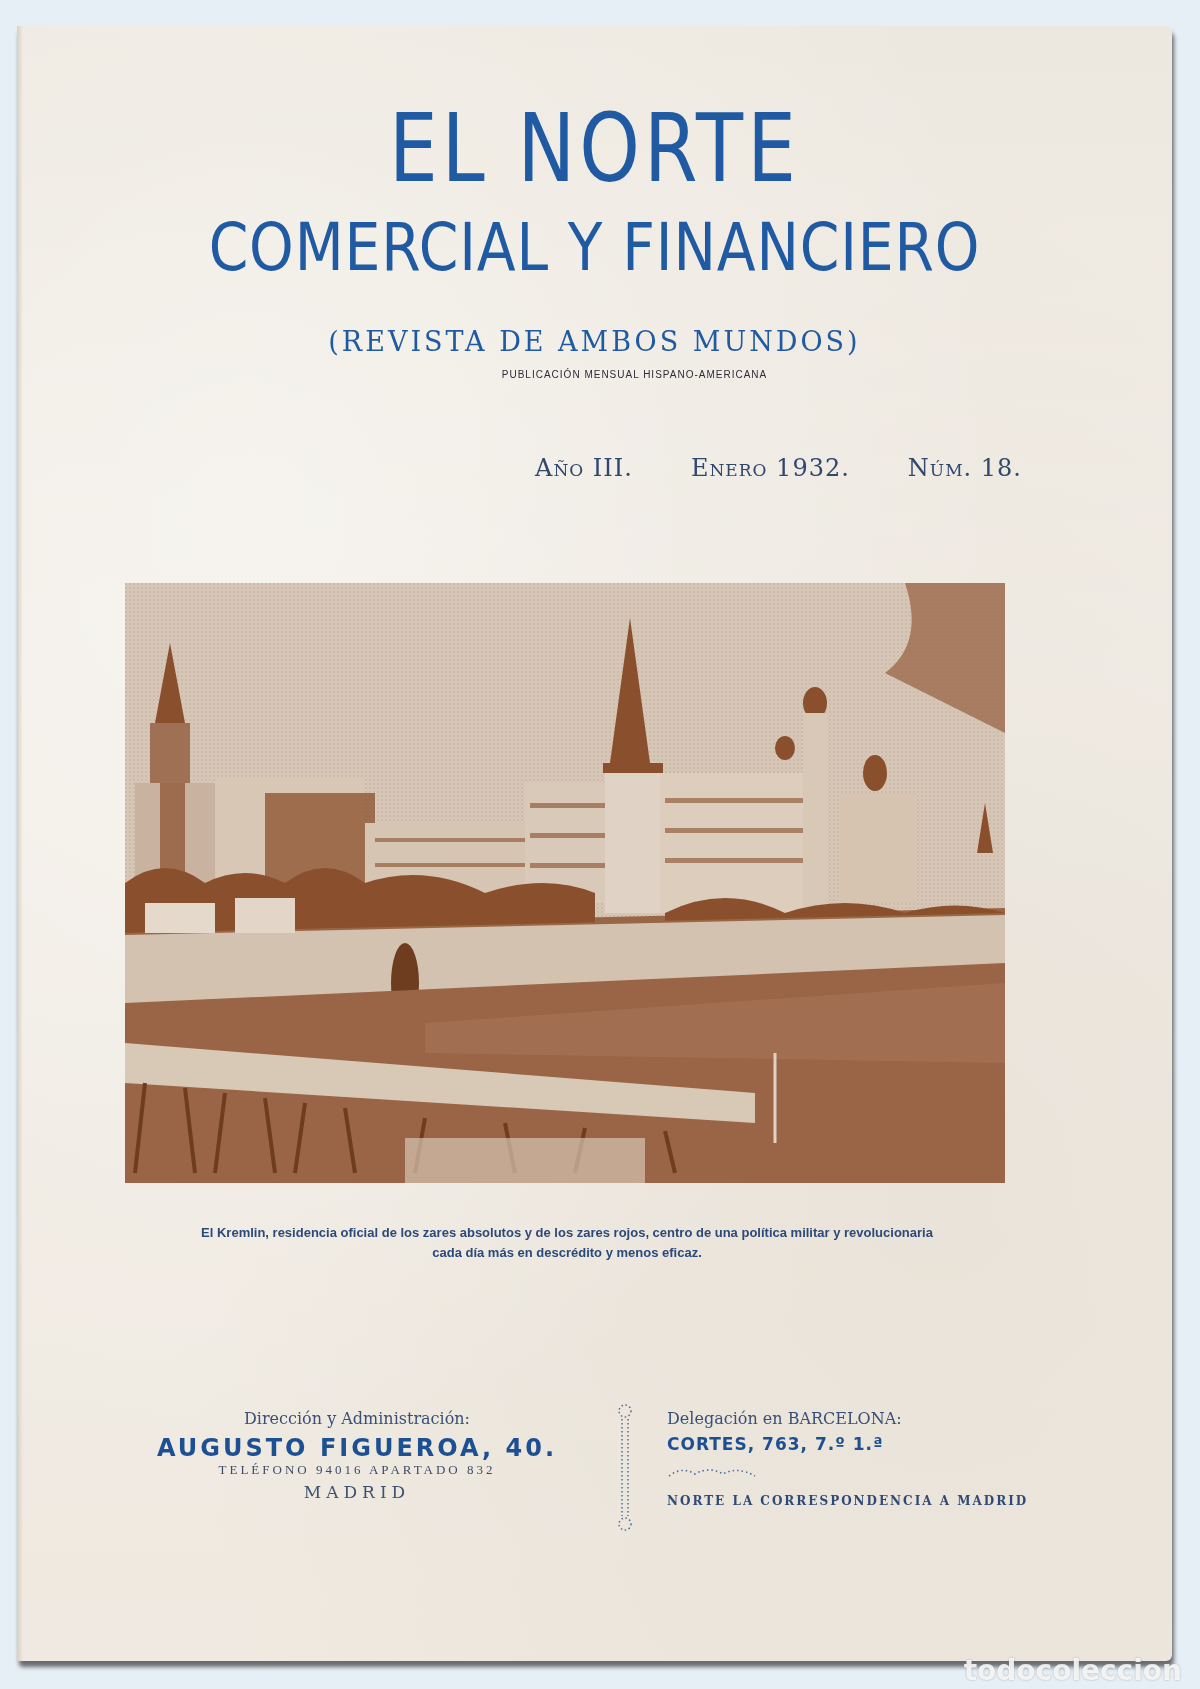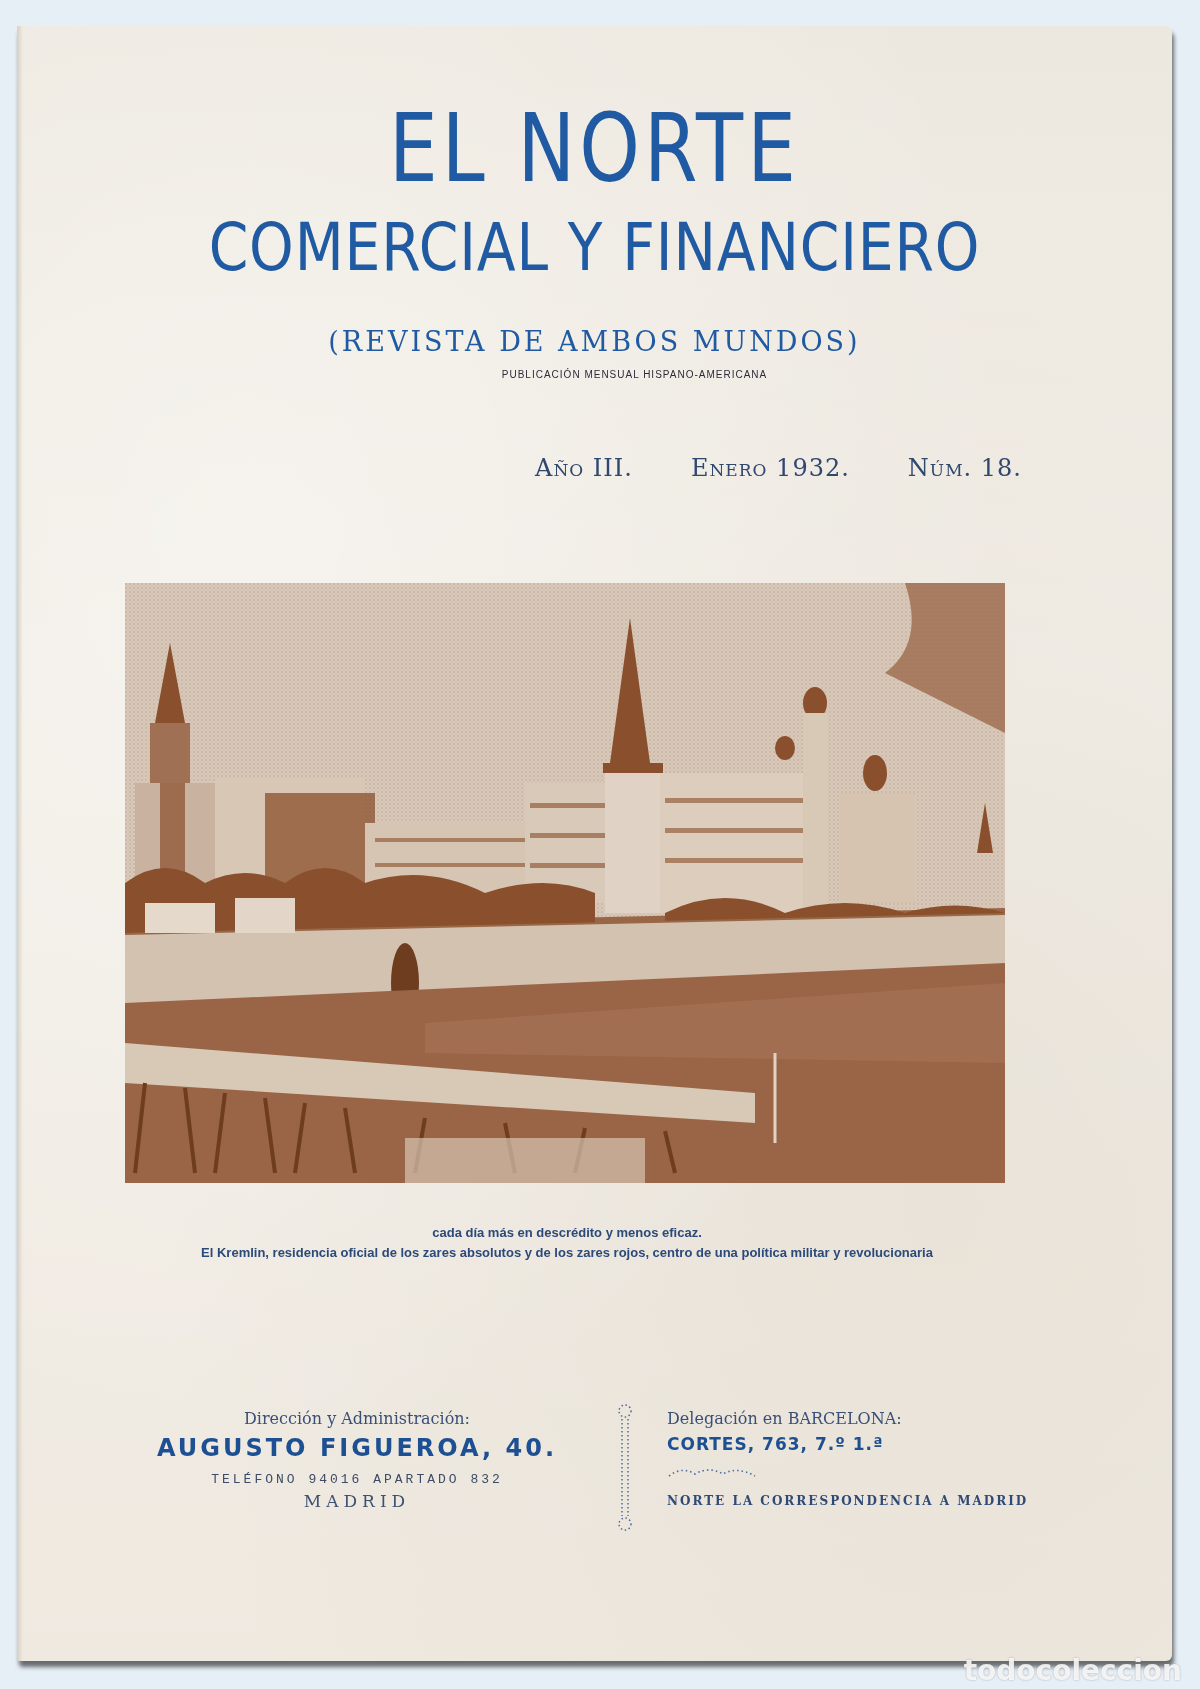--- a/index.html
+++ b/index.html
@@ -63,22 +63,22 @@
     }
     .italic-label {
       font-family: "DejaVu Serif", serif; font-size: 16px; color: #3a4f78;
     }
     .bold-addr {
       font-family: "DejaVu Sans", sans-serif; font-weight: bold; font-size: 24px;
       color: #1d4f93; letter-spacing: 3px; margin-top: 6px;
     }
     .bold-addr.narrow { letter-spacing: 1px; font-size: 17px; }
     .smallcaps-line {
-      font-family: Liberation Mono, monospace; font-size: 13px; letter-spacing: 3px;
-      color: #3d4b66; margin-top: 10px; font-variant: small-caps;
+      font-family: Liberation Serif, serif; font-size: 13px; letter-spacing: 3px;
+      color: #3d4b66; font-variant: small-caps;
     }
     .city {
       font-family: "DejaVu Serif", serif; font-size: 17px; letter-spacing: 5px;
       color: #3d5270; margin-top: 4px;
     }
     .ornament-wave {
       margin: 10px auto 0; width: 90px; height: 14px;
     }
     .corresp {
       font-family: "DejaVu Serif", serif; font-size: 12px; letter-spacing: 2px;
@@ -188,22 +188,22 @@
         <line x1="380" y1="540" x2="390" y2="590"></line>
         <line x1="460" y1="545" x2="450" y2="590"></line>
         <line x1="540" y1="548" x2="550" y2="590"></line>
       </g>
       <rect x="280" y="555" width="240" height="45" fill="#d5c4b2" opacity="0.7"></rect>
       <line x1="650" y1="470" x2="650" y2="560" stroke="#e0d2c4" stroke-width="3"></line>
     </svg>
   </div>
 
   <div class="caption">
+    <div>El Kremlin, residencia oficial de los zares absolutos y de los zares rojos, centro de una política militar y revolucionaria</div>
     <div>cada día más en descrédito y menos eficaz.</div>
-    <div>El Kremlin, residencia oficial de los zares absolutos y de los zares rojos, centro de una política militar y revolucionaria</div>
   </div>
 
   <div class="footer-left">
     <div class="italic-label">Dirección y Administración:</div>
     <div class="bold-addr">AUGUSTO FIGUEROA, 40.</div>
     <div class="smallcaps-line">TELÉFONO 94016   APARTADO 832</div>
     <div class="city">MADRID</div>
   </div>
 
   <svg class="divider-ornament" viewBox="0 0 24 130">

